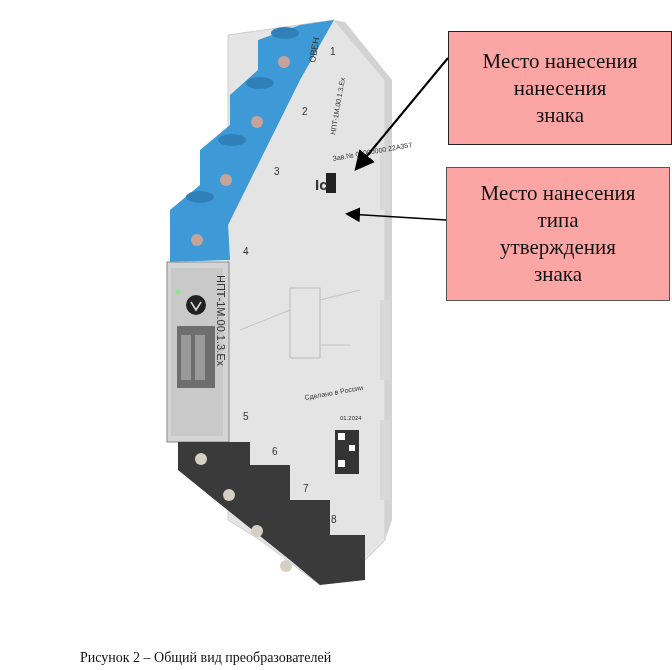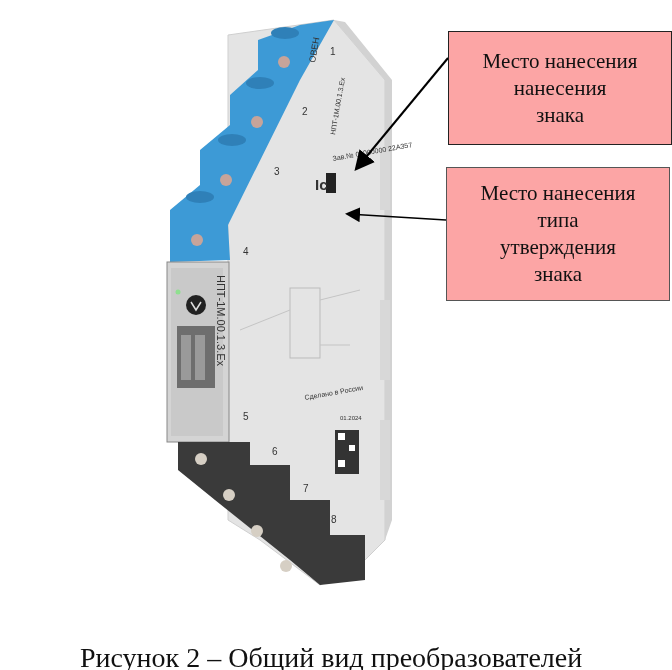--- a/index.html
+++ b/index.html
@@ -2,21 +2,21 @@
 <html><head>
 <meta charset="utf-8">
 <style>
   html,body{margin:0;padding:0;background:#fff;}
   body{width:672px;height:670px;position:relative;overflow:hidden;font-family:"Liberation Serif","DejaVu Serif",serif;color:#111;}
   .device{position:absolute;left:0;top:0;width:672px;height:670px;}
   .callout{position:absolute;border:1.5px solid #222;background:#fca5a5;box-sizing:border-box;display:flex;flex-direction:column;align-items:center;justify-content:center;text-align:center;font-size:21px;line-height:27px;}
   .callout span{display:block;}
   #box1{left:448px;top:31px;width:224px;height:114px;}
   #box2{left:446px;top:167px;width:224px;height:134px;border-color:#555;}
-  .caption{position:absolute;left:80px;top:646px;width:460px;font-size:28px;line-height:24px;white-space:nowrap;}
+  .caption{position:absolute;left:80px;top:646px;width:460px;font-size:14px;line-height:24px;white-space:nowrap;}
   .lbl{font-family:"Liberation Sans","DejaVu Sans",sans-serif;fill:#333;}
 </style>
 </head>
 <body>
 
 <svg class="device" viewBox="0 0 672 670" width="672" height="670">
 
   <g>
     <polygon points="228,35 334,20 385,80 385,540 360,565 320,585 260,540 228,520" fill="#e4e4e4" stroke="#cfcfcf"></polygon>
     <polygon points="334,20 345,22 392,80 392,520 385,540 385,80" fill="#d2d2d2"></polygon>

